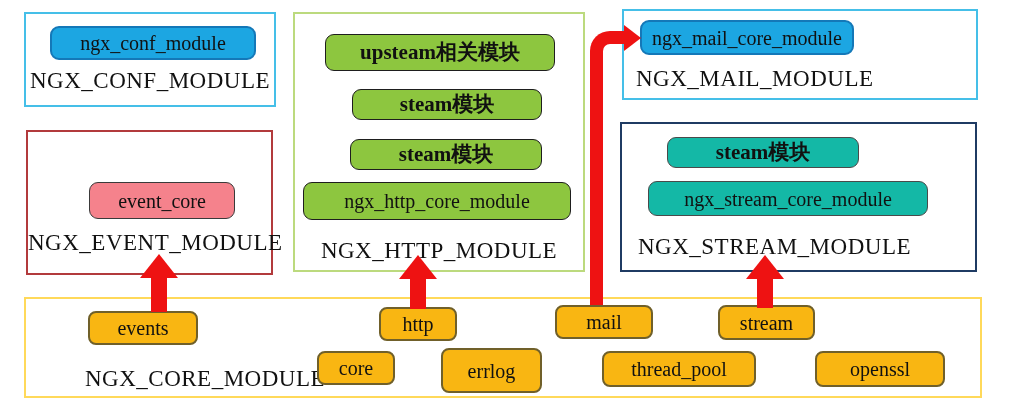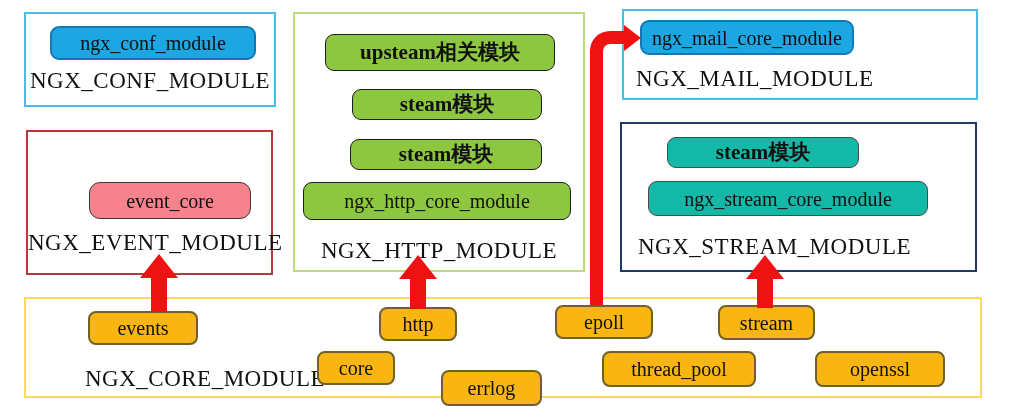--- a/index.html
+++ b/index.html
@@ -65,39 +65,39 @@
 
   <div class="box-label lbl-center" style="left:26px;top:68px;width:248px;">NGX_CONF_MODULE</div>
   <div class="box-label lbl-center" style="left:295px;top:238px;width:288px;">NGX_HTTP_MODULE</div>
   <div class="box-label lbl-center" style="left:28px;top:230px;width:243px;">NGX_EVENT_MODULE</div>
   <div class="box-label lbl-left" style="left:636px;top:66px;width:330px;">NGX_MAIL_MODULE</div>
   <div class="box-label lbl-left" style="left:638px;top:234px;width:340px;">NGX_STREAM_MODULE</div>
   <div class="box-label lbl-left" style="left:85px;top:366px;width:230px;">NGX_CORE_MODULE</div>
 
   <div class="pill p-blue" style="left:50px;top:26px;width:206px;height:34px;">ngx_conf_module</div>
 
-  <div class="pill p-pink" style="left:89px;top:182px;width:162px;height:37px;border-radius:11px;">event_core</div>
+  <div class="pill p-pink" style="left:89px;top:182px;width:146px;height:37px;">event_core</div>
 
   <div class="pill p-green cjk" style="left:325px;top:34px;width:230px;height:37px;">upsteam相关模块</div>
   <div class="pill p-green cjk" style="left:352px;top:89px;width:190px;height:31px;">steam模块</div>
   <div class="pill p-green cjk" style="left:350px;top:139px;width:192px;height:31px;">steam模块</div>
   <div class="pill p-green" style="left:303px;top:182px;width:268px;height:38px;">ngx_http_core_module</div>
 
   <div class="pill p-blue" style="left:640px;top:20px;width:214px;height:35px;">ngx_mail_core_module</div>
 
   <div class="pill p-gray cjk" style="left:667px;top:137px;width:192px;height:31px;">steam模块</div>
   <div class="pill p-gray" style="left:648px;top:181px;width:280px;height:35px;">ngx_stream_core_module</div>
 
   <div class="pill p-amber" style="left:88px;top:311px;width:110px;height:34px;">events</div>
   <div class="pill p-amber" style="left:379px;top:307px;width:78px;height:34px;">http</div>
-  <div class="pill p-amber" style="left:555px;top:305px;width:98px;height:34px;">epoll</div>
+  <div class="pill p-amber" style="left:555px;top:305px;width:98px;height:34px;">mail</div>
   <div class="pill p-amber" style="left:718px;top:305px;width:97px;height:35px;">stream</div>
 
   <div class="pill p-amber" style="left:317px;top:351px;width:78px;height:34px;">core</div>
-  <div class="pill p-amber" style="left:441px;top:370px;width:101px;height:36px;">errlog</div>
+  <div class="pill p-amber" style="left:441px;top:348px;width:101px;height:45px;">errlog</div>
   <div class="pill p-amber" style="left:602px;top:351px;width:154px;height:36px;">thread_pool</div>
   <div class="pill p-amber" style="left:815px;top:351px;width:130px;height:36px;">openssl</div>
 
   <div class="arrow">
     <div class="arrow-head-up" style="left:140px;top:254px;"></div>
     <div class="arrow-shaft" style="left:151px;top:276px;width:16px;height:36px;"></div>
   </div>
 
   <div class="arrow">
     <div class="arrow-head-up" style="left:399px;top:255px;"></div>

